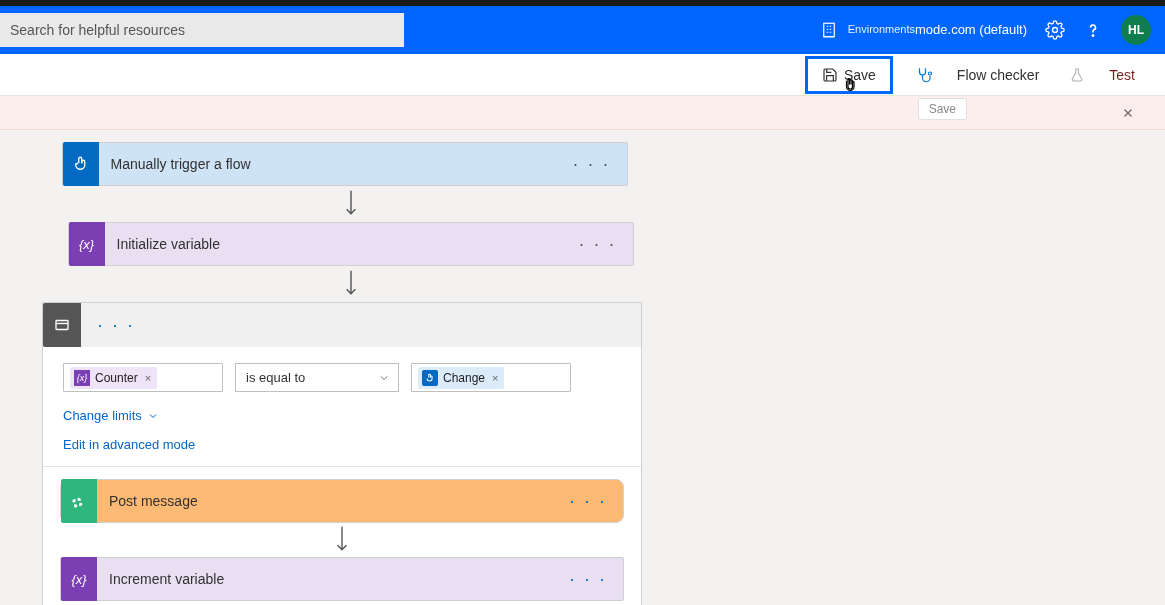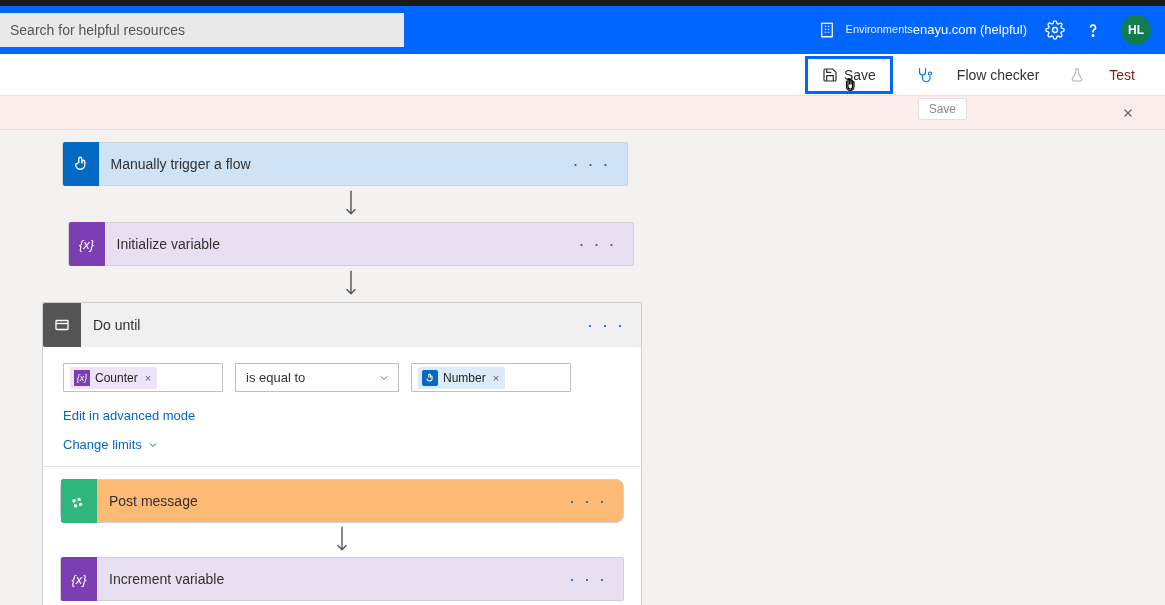--- a/index.html
+++ b/index.html
@@ -143,21 +143,21 @@
 <div class="header">
   <input class="search-box" placeholder="Search for helpful resources" style="">
   <div class="header-right">
     <div class="env-block">
       <svg class="env-icon" viewBox="0 0 24 24" fill="none" stroke="#fff" stroke-width="1.6">
         <rect x="5" y="3" width="14" height="18"></rect>
           <path d="M5 21h14M9 7h2M13 7h2M9 11h2M13 11h2M9 15h2M13 15h2"></path>
       </svg>
       <div class="env-text">
         <span class="env-label">Environments</span>
-        <span class="env-name">enayu.com (helpful)</span>
+        <span class="env-name">mode.com (default)</span>
       </div>
     </div>
     <svg class="gear-icon" viewBox="0 0 24 24" fill="none" stroke="#fff" stroke-width="1.6">
       <circle cx="12" cy="12" r="3"></circle>
         <path d="M19.4 15a1.7 1.7 0 0 0 .34 1.87l.06.06a2 2 0 1 1-2.83 2.83l-.06-.06a1.7 1.7 0 0 0-1.87-.34 1.7 1.7 0 0 0-1 1.56V21a2 2 0 0 1-4 0v-.09a1.7 1.7 0 0 0-1.11-1.56 1.7 1.7 0 0 0-1.87.34l-.06.06a2 2 0 1 1-2.83-2.83l.06-.06a1.7 1.7 0 0 0 .34-1.87 1.7 1.7 0 0 0-1.56-1H3a2 2 0 0 1 0-4h.09a1.7 1.7 0 0 0 1.56-1.11 1.7 1.7 0 0 0-.34-1.87l-.06-.06a2 2 0 1 1 2.83-2.83l.06.06a1.7 1.7 0 0 0 1.87.34H9a1.7 1.7 0 0 0 1-1.56V3a2 2 0 0 1 4 0v.09a1.7 1.7 0 0 0 1 1.56 1.7 1.7 0 0 0 1.87-.34l.06-.06a2 2 0 1 1 2.83 2.83l-.06.06a1.7 1.7 0 0 0-.34 1.87V9a1.7 1.7 0 0 0 1.56 1H21a2 2 0 0 1 0 4h-.09a1.7 1.7 0 0 0-1.56 1z"></path>
     </svg>
     <svg class="help-icon" viewBox="0 0 24 24" fill="none" stroke="#fff" stroke-width="2">
       <path d="M9 9a3 3 0 1 1 4.2 2.8c-.8.4-1.2 1-1.2 1.9V15"></path>
         <circle cx="12" cy="18.5" r="0.8" fill="#fff"></circle>
     </svg>
@@ -237,21 +237,20 @@
     </div>
 
     <div class="do-until">
       <div class="do-header">
         <div class="step-icon">
           <svg width="18" height="18" viewBox="0 0 24 24" fill="none" stroke="#fff" stroke-width="1.8">
             <rect x="4" y="6" width="16" height="12" rx="1"></rect>
               <path d="M4 10h16"></path>
           </svg>
         </div>
-        <div class="step-title">Do until</div>
         <div class="step-menu" style="color:#0066cc">· · ·</div>
       </div>
 
       <div class="do-body">
         <div class="cond-row">
           <div class="pill-field wide">
             <div class="pill var">
               <span class="pill-icon" style="font-style:italic">{x}</span>
               <span>Counter</span>
               <span class="pill-x">×</span>
@@ -264,34 +263,34 @@
               </svg>
           </div>
           <div class="pill-field wide">
             <div class="pill num">
               <span class="pill-icon">
                 <svg width="10" height="10" viewBox="0 0 24 24" fill="none" stroke="#fff" stroke-width="2.5">
                     <path d="M9 11V5a2 2 0 0 1 4 0v6"></path>
                     <path d="M13 11V9a2 2 0 0 1 4 0v4a6 6 0 0 1-12 0"></path>
                   </svg>
               </span>
-              <span>Number</span>
+              <span>Change</span>
               <span class="pill-x">×</span>
             </div>
           </div>
         </div>
 
         <div class="do-links">
-          <span class="do-link">Edit in advanced mode</span>
           <span class="do-link">
             <span>Change limits</span>
             <svg viewBox="0 0 24 24" fill="none" stroke="#0066cc" stroke-width="2">
                 <path d="M6 9l6 6 6-6"></path>
               </svg>
           </span>
+          <span class="do-link">Edit in advanced mode</span>
         </div>
 
         <div class="do-sep"></div>
 
         <div class="inner-steps">
           <div class="step step-slack">
             <div class="step-icon">
               <svg width="20" height="20" viewBox="0 0 24 24" fill="#fff">
                   <path d="M6 14a2 2 0 1 1 0-4h2v2a2 2 0 0 1-2 2zm4-4a2 2 0 0 1 2-2 2 2 0 0 1 2 2v2h-2a2 2 0 0 1-2-2zm4 4a2 2 0 0 1 2 2 2 2 0 0 1-2 2h-2v-2a2 2 0 0 1 2-2zm-4 4a2 2 0 0 1-2 2 2 2 0 0 1-2-2v-2h2a2 2 0 0 1 2 2z"></path>
                 </svg>

